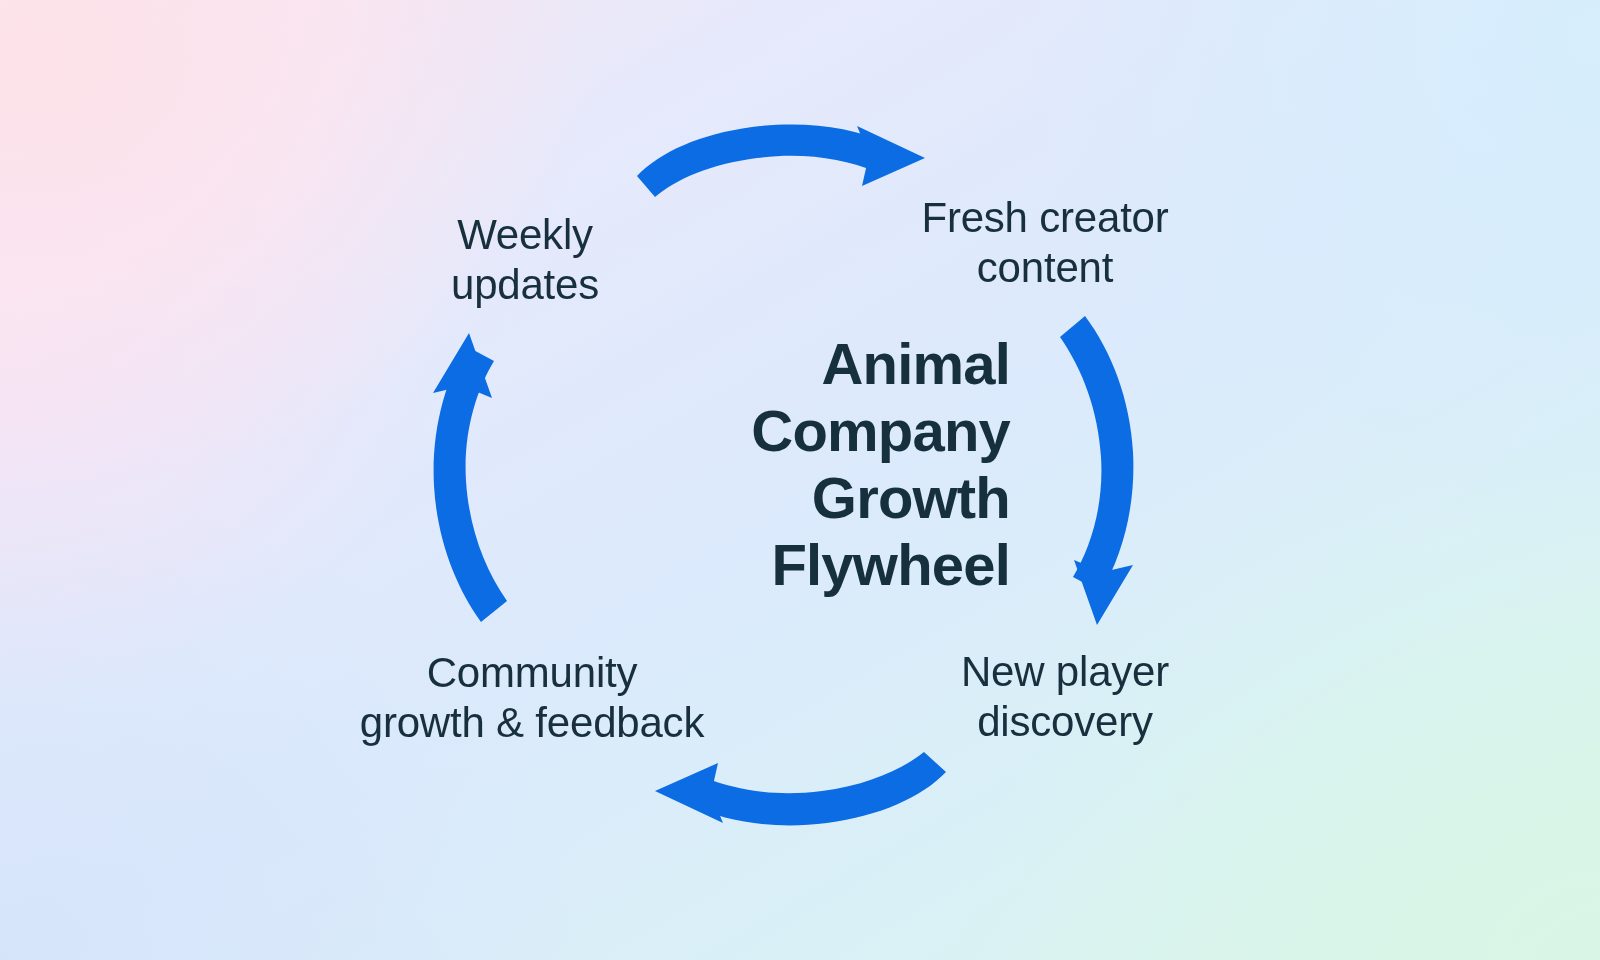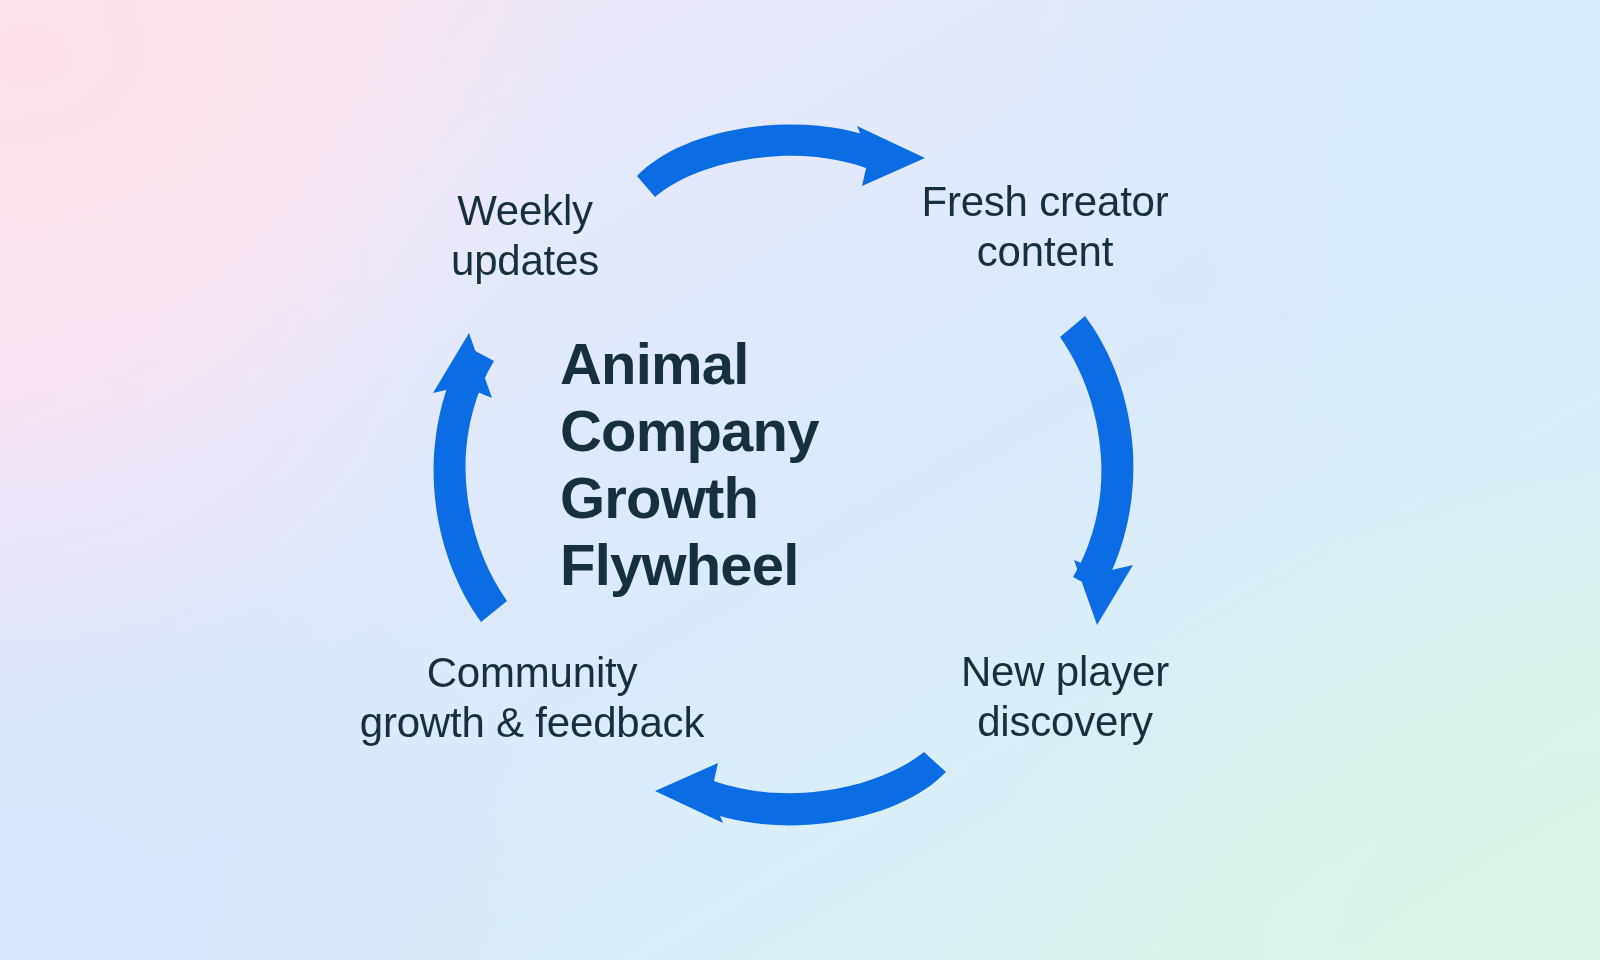--- a/index.html
+++ b/index.html
@@ -44,46 +44,46 @@
     font-size: 42px;
     font-weight: 400;
     line-height: 50px;
     text-align: center;
     letter-spacing: -0.2px;
     white-space: pre-line;
   }
 
   #label-weekly-updates {
     left: 370px;
-    top: 186px;
+    top: 210px;
     width: 310px;
   }
   #label-fresh-creator-content {
     left: 885px;
-    top: 177px;
+    top: 193px;
     width: 320px;
   }
   #label-new-player-discovery {
     left: 910px;
     top: 640px;
     width: 310px;
     margin-top: 7px;
   }
   #label-community-growth-feedback {
     left: 312px;
     top: 648px;
     width: 440px;
   }
 
   #center-title {
     position: absolute;
     left: 560px;
     top: 330px;
     width: 450px;
-    text-align: left;
+    text-align: right;
     color: #17303d;
     font-family: "Liberation Sans", sans-serif;
     font-size: 58px;
     font-weight: 700;
     line-height: 67px;
     letter-spacing: -0.8px;
     white-space: pre-line;
   }
 </style>
 </head>

